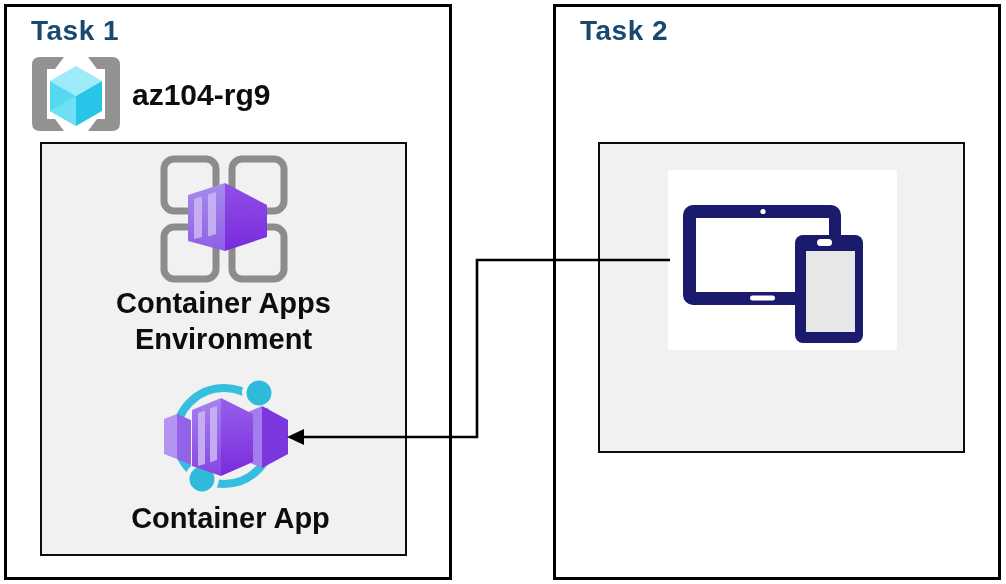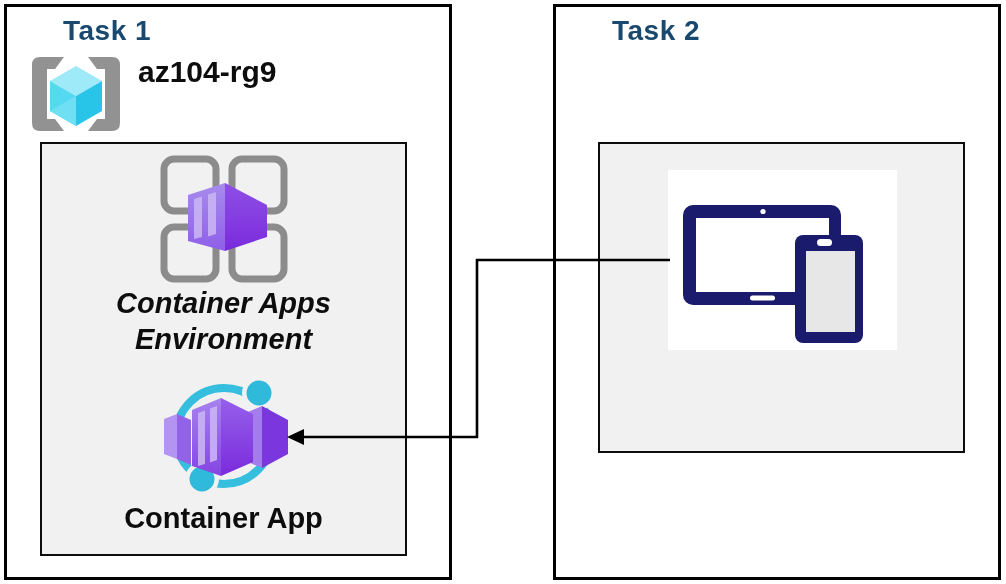--- a/index.html
+++ b/index.html
@@ -8,40 +8,40 @@
     font-family:"Liberation Sans",sans-serif;overflow:hidden;
   }
   .task-box{
     position:absolute;top:4px;width:448px;height:576px;
     background:#ffffff;border:3px solid #000000;box-sizing:border-box;
   }
   #task1-box{left:4px;}
   #task2-box{left:553px;padding-left:16px;}
   .box-title{
     position:absolute;left:24px;top:8px;
-    font-size:28px;font-weight:bold;color:#19496F;letter-spacing:0.5px;margin-left:32px;
+    font-size:28px;font-weight:bold;color:#19496F;letter-spacing:0.5px;
   }
   .rg-row{
     position:absolute;left:21px;top:48px;
-    display:flex;gap:14px;
+    display:flex;align-items:center;gap:8px;
   }
   .rg-name{font-size:30px;font-weight:bold;color:#0d0d0d;}
   .inner-panel{
     position:absolute;background:#F1F1F1;border:2px solid #0d0d0d;
     box-sizing:border-box;
   }
   #inner1{left:33px;top:135px;width:367px;height:414px;}
   #inner2{left:42px;top:135px;width:367px;height:311px;}
   .icon-slot{position:absolute;}
   .node-label{
     position:absolute;left:0;width:100%;text-align:center;
     font-size:29px;font-weight:bold;color:#0d0d0d;line-height:36px;
   }
-  #env-label{top:141px;padding:0 16px;box-sizing:border-box;font-style:italic;}
-  #app-label{top:356px;}
+  #env-label{top:141px;padding:0 16px;box-sizing:border-box;}
+  #app-label{top:356px;margin-left:7px;}
   #white-card{
     position:absolute;left:68px;top:26px;width:229px;height:180px;
     background:#ffffff;
   }
   #verify-label{top:222px;font-size:30px;}
   #connector-overlay{
     position:absolute;left:0;top:0;width:1006px;height:584px;
     pointer-events:none;z-index:5;
   }
   svg{display:block;}

